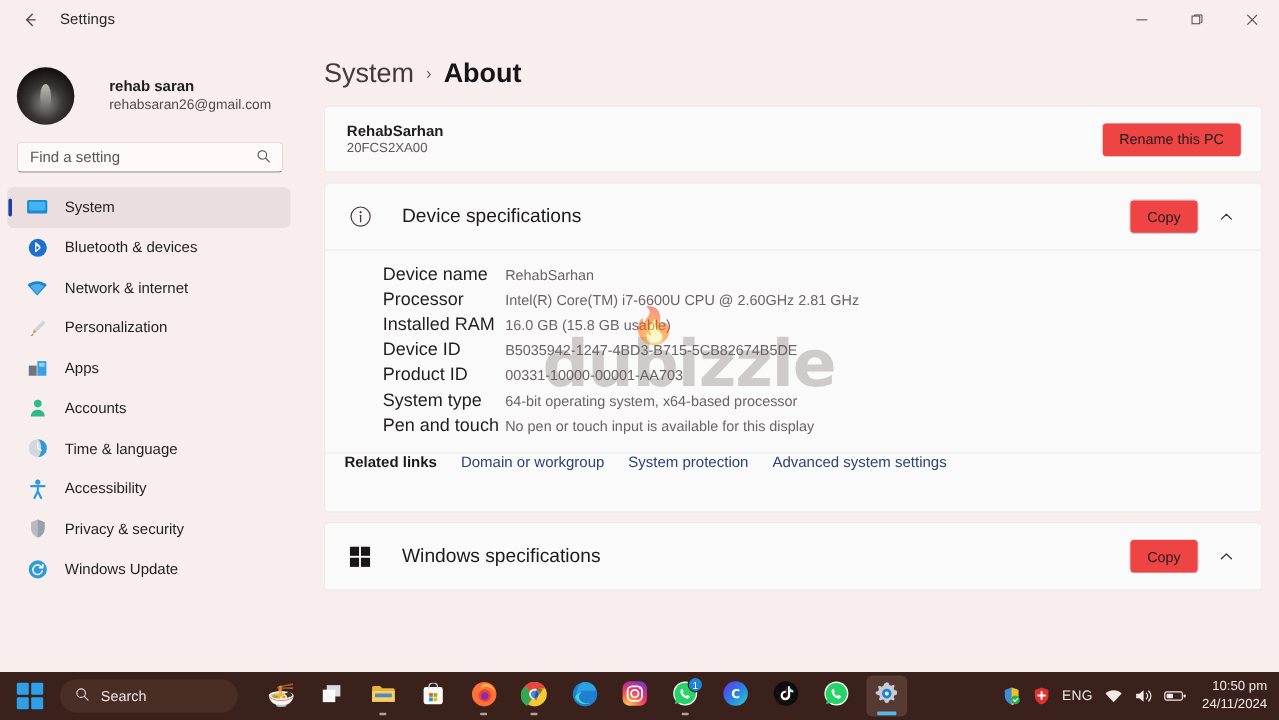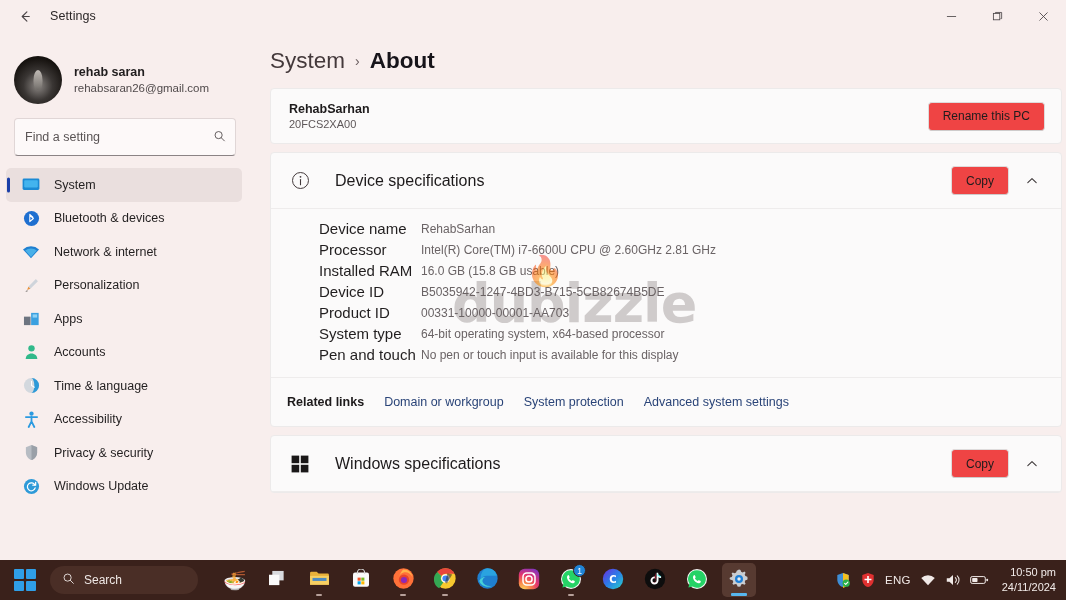--- a/index.html
+++ b/index.html
@@ -29,40 +29,40 @@
     width: 46px; height: 32px; display: flex; align-items: center; justify-content: center;
     color: #4a4446; font-size: 12px;
   }
   .wc svg { display: block; }
 
   
   .sidebar {
     position: absolute; top: 32px; left: 0; width: 250px; height: 528px;
     background: #f8eeed; padding-top: 12px;
   }
-  .account { display: flex; align-items: center; padding: 8px 0 0 14px; height: 64px; }
+  .account { display: flex; align-items: center; padding: 8px 0 0 14px; height: 64px; gap: 17px; }
   .avatar {
     width: 48px; height: 48px; border-radius: 50%;
     background: radial-gradient(circle at 50% 62%, #8c8784 0%, #3a3634 38%, #16120f 72%);
     position: relative; overflow: hidden; flex: none;
   }
   .avatar::after {
     content: ""; position: absolute; left: 50%; top: 30%;
     width: 9px; height: 20px; transform: translateX(-50%);
     background: linear-gradient(#d8d2cc, #9d9893 55%, #6e6a66);
     border-radius: 50% 50% 42% 42%;
     opacity: .85;
   }
   .acct-text { margin-left: 12px; line-height: 1.3; }
   .acct-name { font-size: 12.5px; font-weight: bold; color: #201d1e; }
   .acct-mail { font-size: 11.5px; color: #504a4b; margin-top: 1px; }
 
   .searchwrap { padding: 10px 14px 0 14px; }
   .searchbox {
-    position: relative; height: 38px; background: #fdf9f9;
+    position: relative; height: 26px; background: #fdf9f9;
     border: 1px solid #e0d6d6; border-bottom: 1px solid #8b8385;
     border-radius: 4px; display: flex; align-items: center;
   }
   .searchbox input {
     border: 0; outline: 0; background: transparent;
     font-family: "Liberation Sans", sans-serif; font-size: 12.5px;
     color: #3c3738; padding: 0 28px 0 10px; width: 100%; height: 100%;
   }
   .searchbox input::placeholder { color: #5a5455; }
   .search-icon {
@@ -91,21 +91,21 @@
     position: absolute; top: 32px; left: 250px; width: 816px; height: 528px;
     background: #f8eeed; overflow: hidden;
   }
   .breadcrumb {
     display: flex; align-items: baseline; padding: 16px 0 0 20px; gap: 10px;
   }
   .bc-sys { font-size: 22.5px; color: #44393b; }
   .bc-sep { font-size: 14px; color: #6a5e60; position: relative; top: -2px; }
   .bc-cur { font-size: 22.5px; font-weight: bold; color: #17141a; }
 
-  .cards { padding: 14px 4px 0 20px; }
+  .cards { padding: 14px 14px 0 20px; }
 
   .card {
     background: #fbfafa; border: 1px solid #eceaea; border-radius: 4px;
     margin-bottom: 8px;
   }
   .pcrow {
     display: flex; align-items: center; justify-content: space-between;
     height: 54px; padding: 0 16px 0 18px;
   }
   .pc-name { font-size: 12.5px; color: #1e1b1c; font-weight: bold; }
@@ -127,21 +127,21 @@
     color: #3b3637; font-size: 11px;
   }
   .divider { height: 1px; background: #eeecec; margin: 0 0px; }
 
   .spec-table { padding: 9px 0 12px 0; }
   .spec-row { display: flex; height: 21px; align-items: center; padding-left: 48px; }
   .spec-key { width: 102px; flex: none; font-size: 15px; color: #211e1f; }
   .spec-val { font-size: 12px; color: #6a6365; }
 
   .related {
-    display: flex; align-items: center; gap: 20px;
+    display: flex; gap: 20px;
     height: 48px; padding-left: 16px;
   }
   .rel-label { font-size: 12.5px; color: #1d1a1b; font-weight: bold; }
   .rel-link { font-size: 12.5px; color: #2a4478; }
 
   
   .watermark {
     position: absolute; left: 452px; top: 272px; pointer-events: none;
     font-family: "DejaVu Sans", sans-serif; font-weight: bold;
     font-size: 54px; letter-spacing: -1px; color: rgba(105,95,95,0.30);

